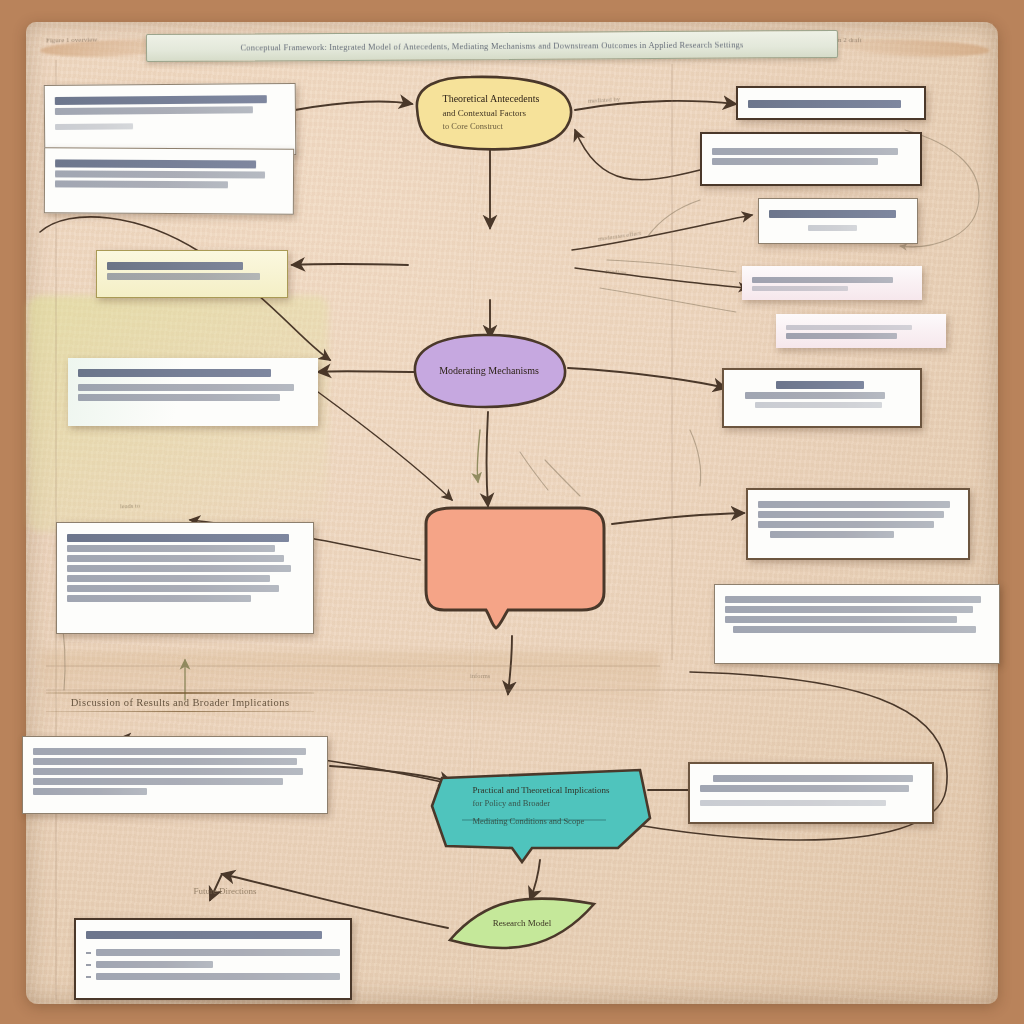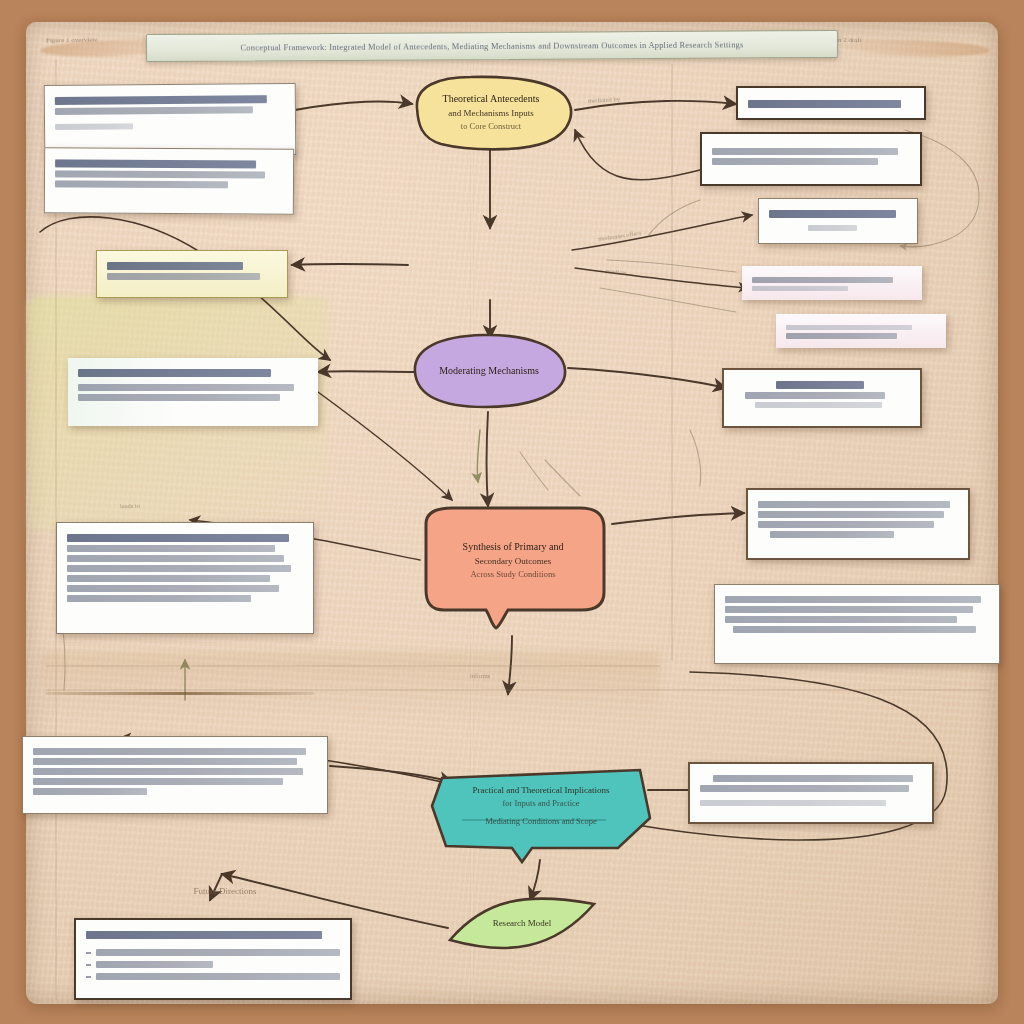--- a/index.html
+++ b/index.html
@@ -110,21 +110,21 @@
     filter:blur(.4px);white-space:nowrap;opacity:.9;
   }
   .subhead{
     position:absolute;z-index:5;font-size:9px;color:#7d6a52;
     filter:blur(.6px);opacity:.75;white-space:nowrap;text-align:center;
   }
 
   
   .node{position:absolute;z-index:4;display:flex;align-items:center;justify-content:center;}
   .node .label{
-    position:relative;z-index:2;text-align:center;color:#2e2318;
+    position:relative;z-index:2;text-align:left;color:#2e2318;
     font-size:10px;line-height:1.45;filter:blur(.35px);padding:0 14px;
     font-family:"Liberation Serif", serif;
   }
   .node .label .l2{font-size:9px;opacity:.9;}
   .node .label .l3{font-size:8.5px;opacity:.7;}
   .node svg{position:absolute;left:0;top:0;z-index:1;overflow:visible;}
 
   
   .elab{
     position:absolute;z-index:3;font-size:6.5px;color:#6d5d47;
@@ -231,55 +231,50 @@
       <path d="M56,60 L56,1000"></path>
     </g>
   </svg>
 
   <div class="node" style="left:405px;top:74px;width:172px;height:76px;">
     <svg width="172" height="76" viewBox="0 0 172 76">
       <path d="M12,34 C10,12 34,3 66,3 C104,2 146,6 160,22 C172,37 166,58 142,68 C116,78 64,77 36,70 C16,64 13,50 12,34 Z" fill="#f6e29a" stroke="#4a382a" stroke-width="2.6"></path>
     </svg>
     <div class="label">
       <div>Theoretical Antecedents</div>
-      <div class="l2">and Mechanisms Inputs</div>
+      <div class="l2">and Contextual Factors</div>
       <div class="l3">to Core Construct</div>
     </div>
   </div>
 
 
   <div class="node" style="left:405px;top:330px;width:168px;height:82px;">
     <svg width="168" height="82" viewBox="0 0 168 82">
       <path d="M10,42 C8,18 36,6 78,5 C122,4 158,16 160,40 C162,64 126,77 80,77 C36,77 12,66 10,42 Z" fill="#c6a8e0" stroke="#4a382a" stroke-width="2.6"></path>
     </svg>
     <div class="label">
       <div>Moderating Mechanisms</div>
     </div>
   </div>
 
   <div class="node" style="left:412px;top:504px;width:202px;height:132px;">
     <svg width="202" height="132" viewBox="0 0 202 132">
       <path d="M14,20 C14,8 24,4 40,4 L168,4 C184,4 192,10 192,24 L192,88 C192,100 184,106 170,106
                L96,106 C92,112 88,122 84,124 C80,122 78,112 74,106 L32,106 C18,106 14,98 14,86 Z" fill="#f5a487" stroke="#4a382a" stroke-width="3"></path>
     </svg>
-    <div class="label" style="margin-bottom:20px;">
-      <div>Synthesis of Primary and</div>
-      <div class="l2">Secondary Outcomes</div>
-      <div class="l3">Across Study Conditions</div>
-    </div>
   </div>
 
   <div class="node" style="left:428px;top:764px;width:226px;height:102px;">
     <svg width="226" height="102" viewBox="0 0 226 102">
       <path d="M14,14 L212,6 L222,54 L190,84 L104,84 L94,98 L84,84 L18,82 L4,42 Z" fill="#4fc4bd" stroke="#4a382a" stroke-width="2.6"></path>
       <line x1="34" y1="56" x2="178" y2="56" stroke="#2b6f6c" stroke-width="1.2" opacity=".7"></line>
     </svg>
     <div class="label" style="margin-bottom:19px;">
       <div class="l2">Practical and Theoretical Implications</div>
-      <div class="l3">for Inputs and Practice</div>
+      <div class="l3">for Policy and Broader</div>
       <div class="l3" style="margin-top:6px;">Mediating Conditions and Scope</div>
     </div>
   </div>
 
   <div class="node" style="left:446px;top:892px;width:152px;height:64px;">
     <svg width="152" height="64" viewBox="0 0 152 64">
       <path d="M4,48 C40,6 82,0 148,12 C108,58 62,64 4,48 Z" fill="#c5e89a" stroke="#4a382a" stroke-width="2.6"></path>
     </svg>
     <div class="label">
       <div class="l2">Research Model</div>
@@ -314,20 +309,21 @@
     <div class="ln" style="width:88%;"></div>
     <div class="ln" style="width:92%;"></div>
     <div class="ln" style="width:95%;"></div>
     <div class="ln" style="width:86%;"></div>
     <div class="ln" style="width:90%;"></div>
     <div class="ln" style="width:78%;"></div>
   </div>
 
   <div class="sechead" style="left:46px;top:692px;width:268px;">
     <div class="rule"></div>
+    <div class="t">Discussion of Results and Broader Implications</div>
     <div class="rule"></div>
   </div>
 
   <div class="card thin" style="left:22px;top:736px;width:306px;height:78px;">
     <div class="ln" style="width:96%;"></div>
     <div class="ln" style="width:93%;"></div>
     <div class="ln" style="width:95%;"></div>
     <div class="ln" style="width:88%;"></div>
     <div class="ln" style="width:40%;"></div>
   </div>

